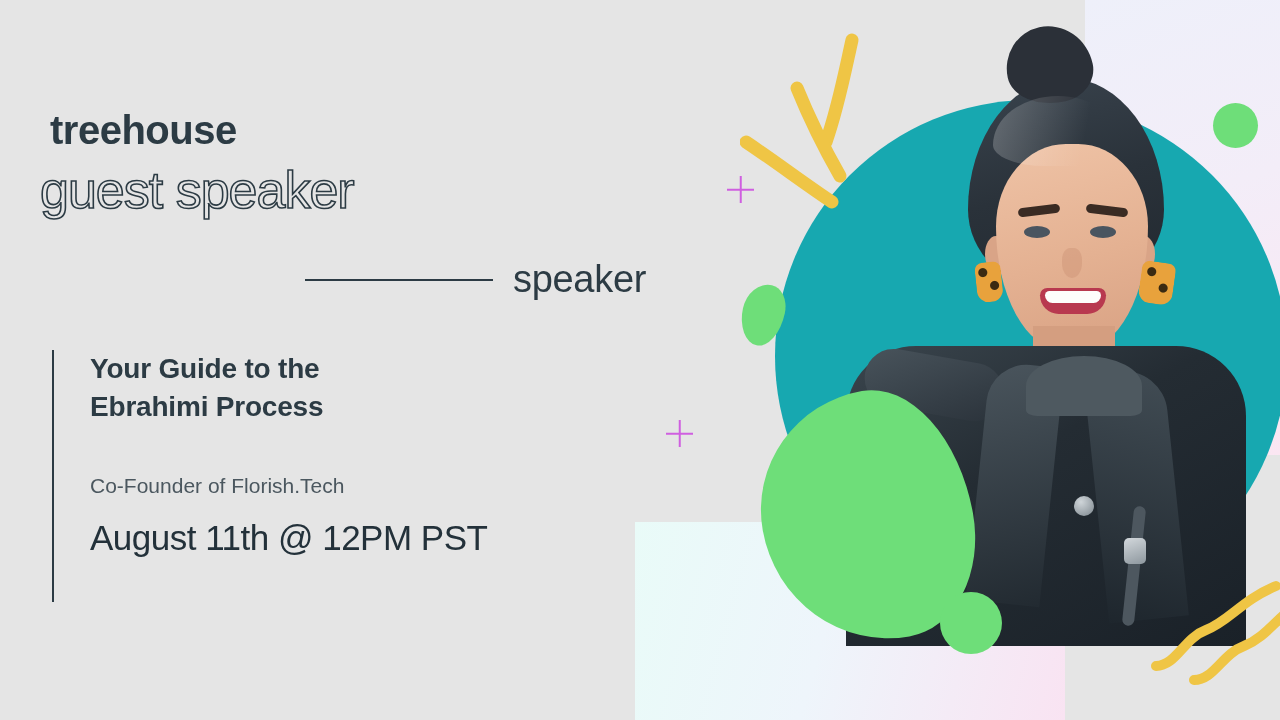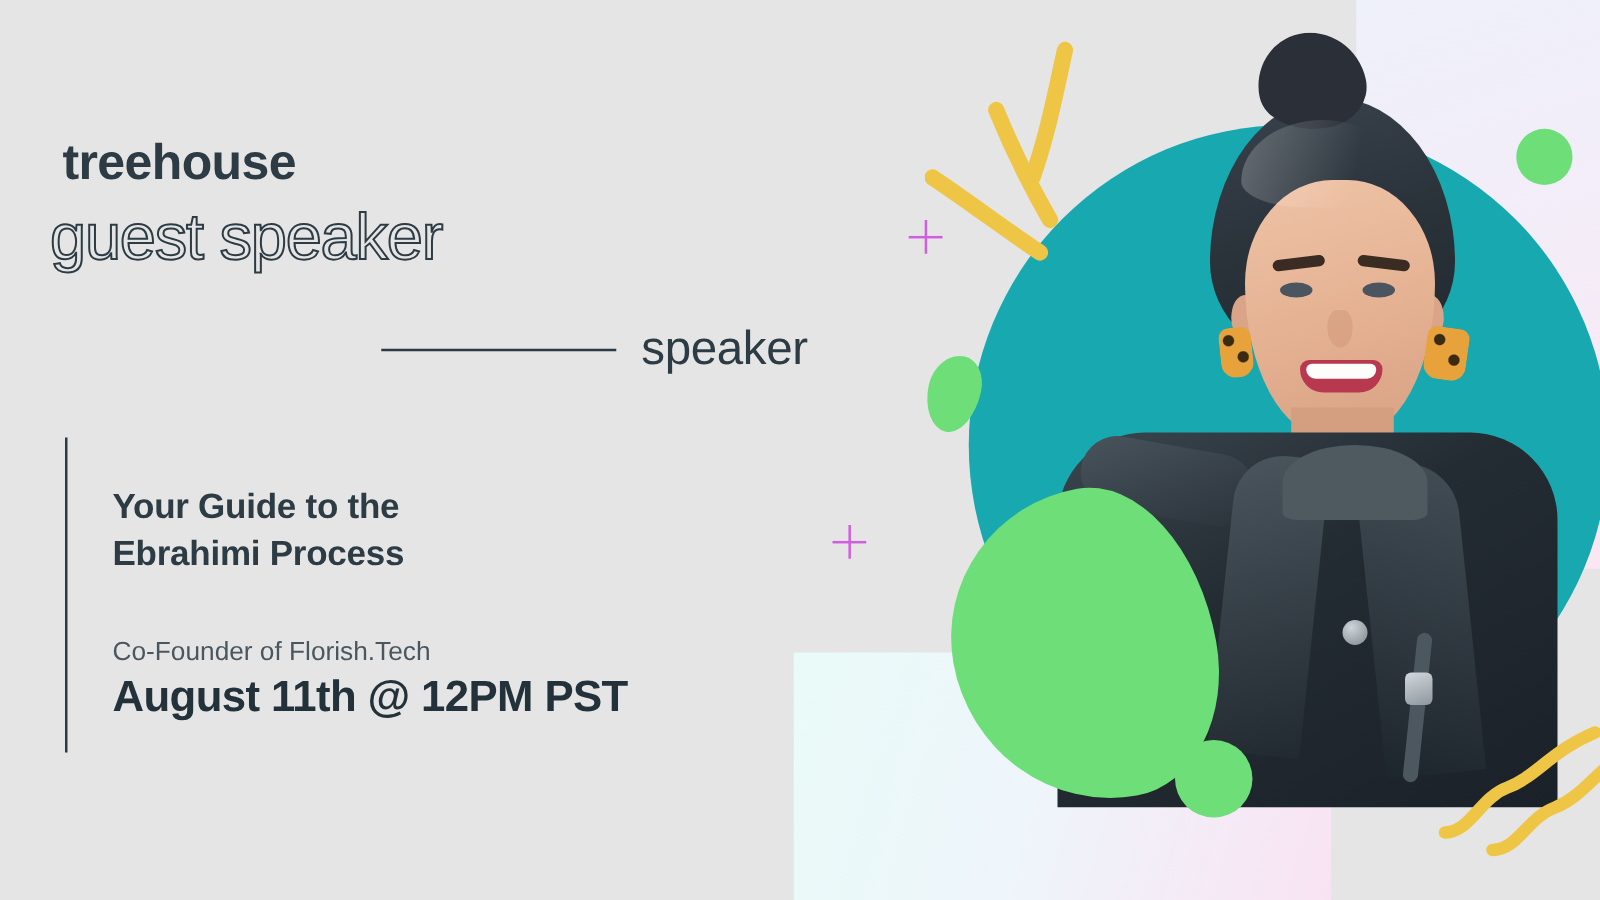--- a/index.html
+++ b/index.html
@@ -203,32 +203,32 @@
     width:188px; height:2px; background:#2c3b44;
   }
   .series-word {
     font-size:38px; font-weight:500; color:#2c3b44; letter-spacing:-0.3px;
   }
 
   .vrule {
     position:absolute; left:52px; top:350px; width:2px; height:252px;
     background:#2c3b44;
   }
-  .info { position:absolute; left:90px; top:386px; width:520px; }
+  .info { position:absolute; left:90px; top:350px; width:520px; }
   .info-title {
     font-size:28px; font-weight:600; line-height:1.37; color:#2c3b44;
     letter-spacing:-0.2px;
   }
   .info-sub {
     margin-top:14px;
     font-size:21px; font-weight:400; line-height:1.42; color:#4b575f;
   }
   .info-date {
-    margin-top:2px;
-    font-size:35px; font-weight:700; color:#23313a; letter-spacing:-0.5px;
+    margin-top:18px;
+    font-size:35px; font-weight:400; color:#23313a; letter-spacing:-0.5px;
   }
 </style>
 </head>
 <body>
 
 <div id="stage">
 
   <div class="panel-topright"></div>
   <div class="panel-bottomleft"></div>
 

